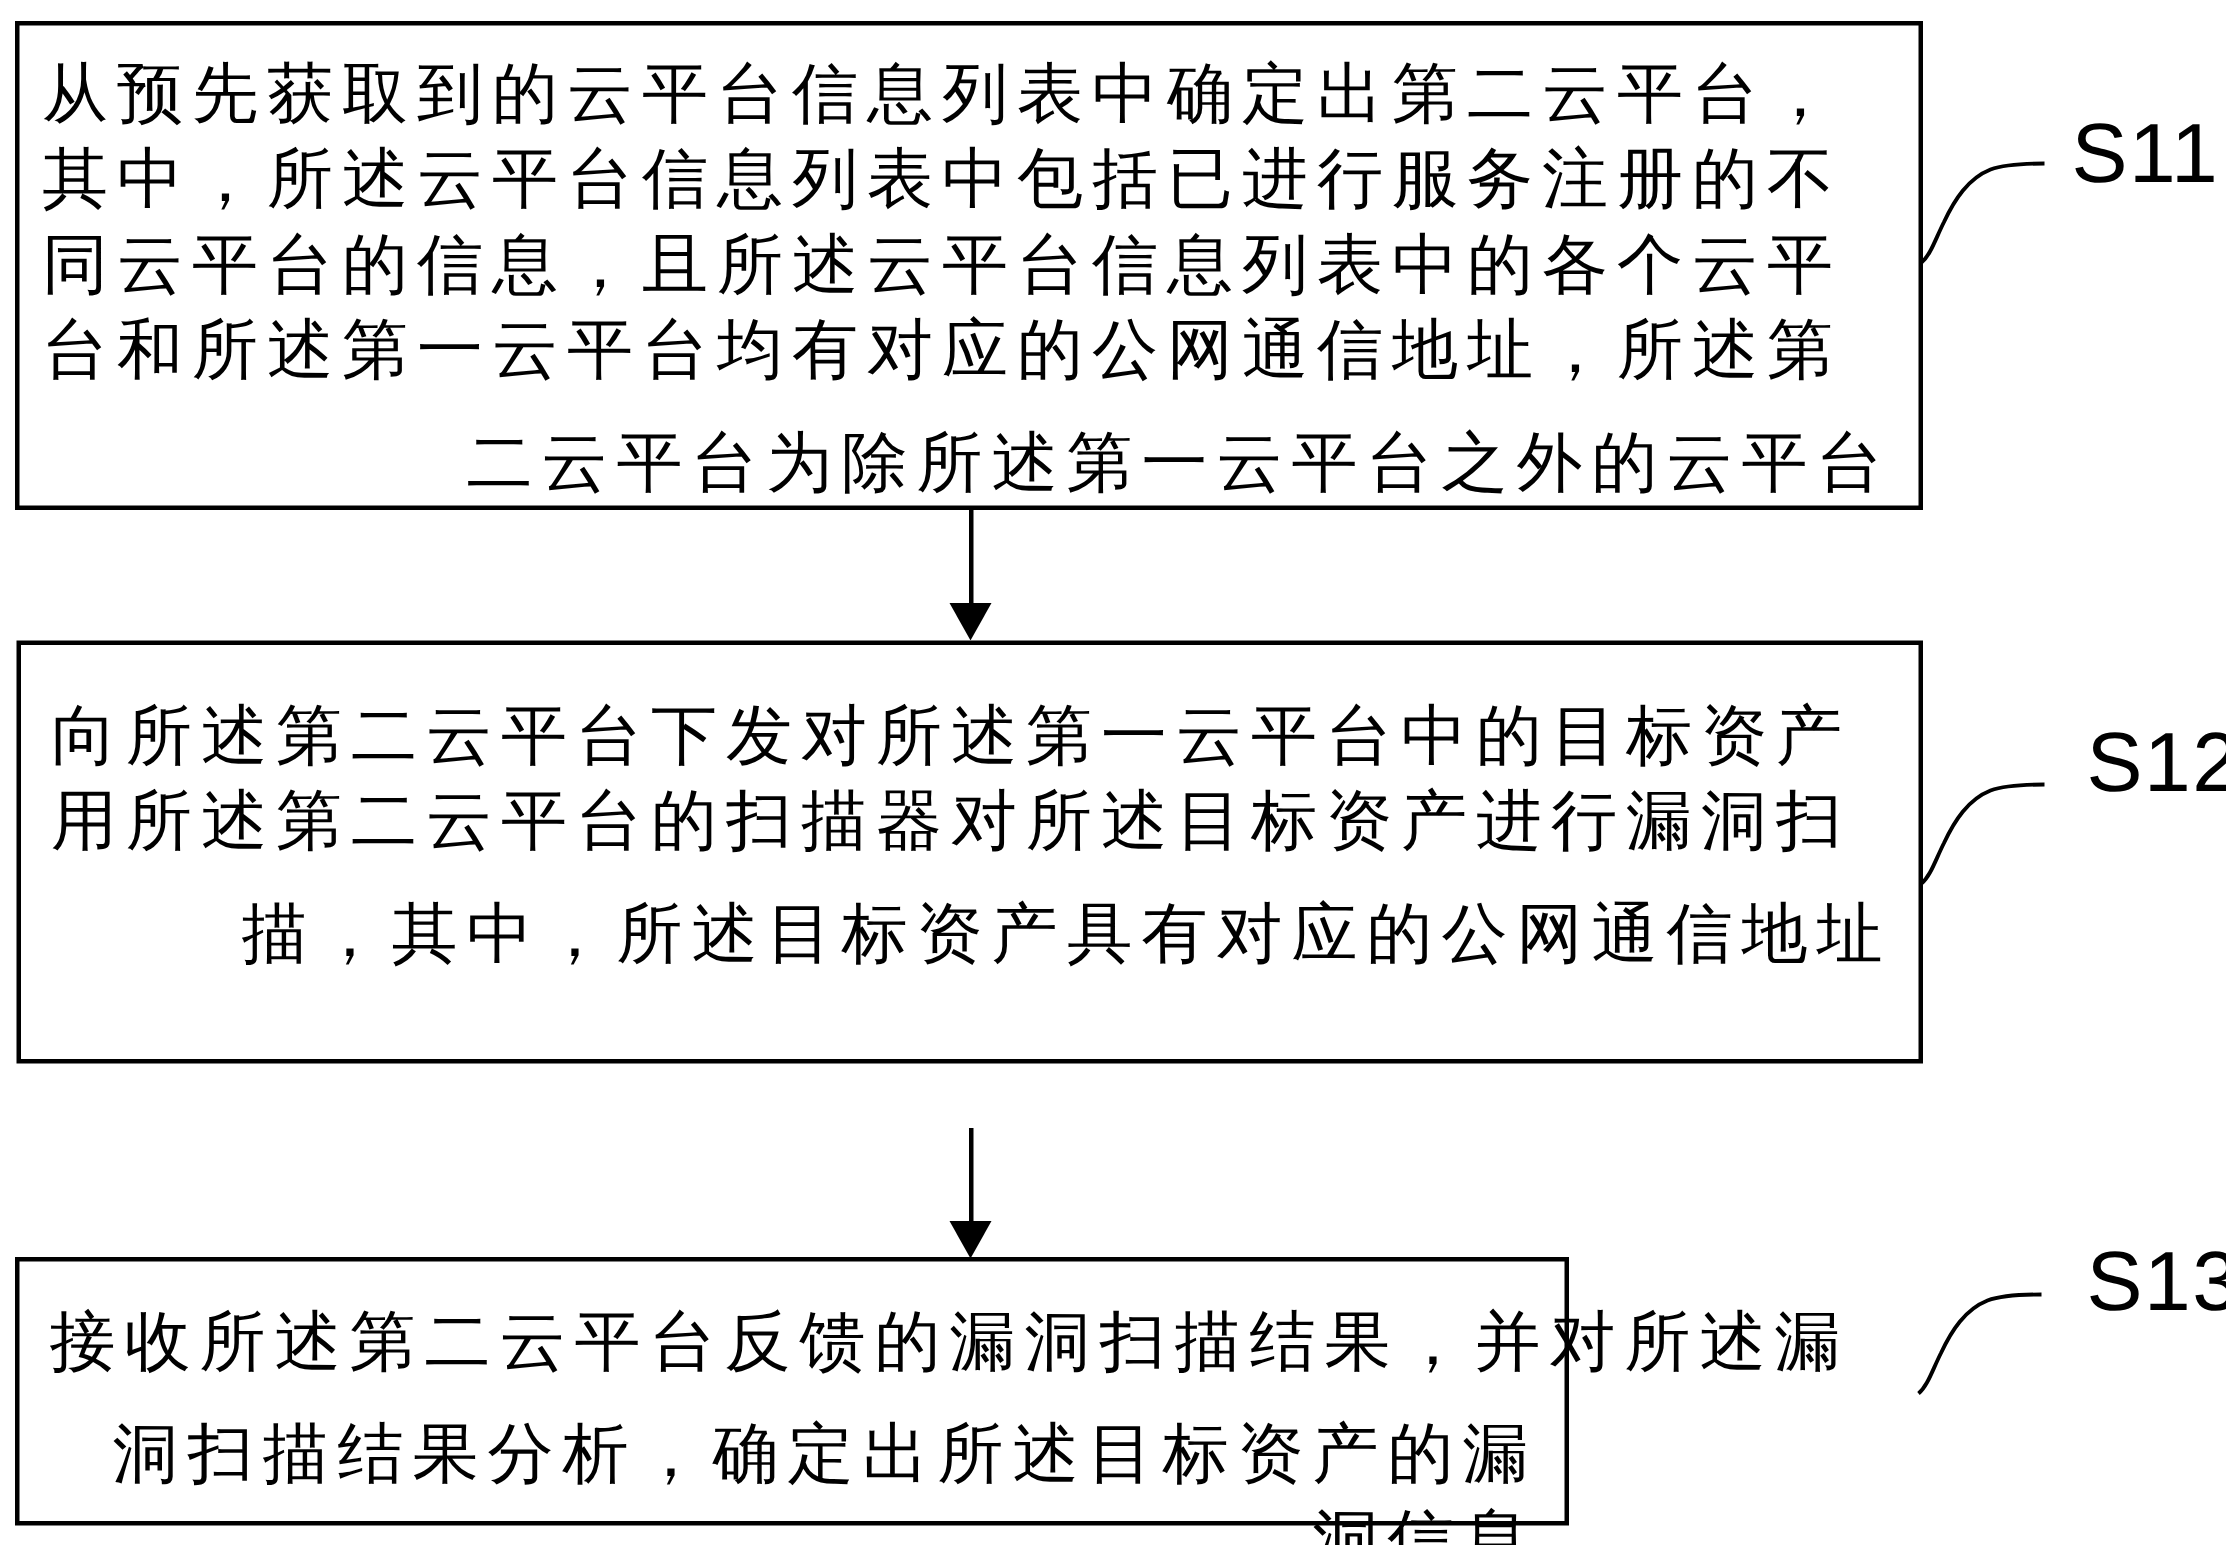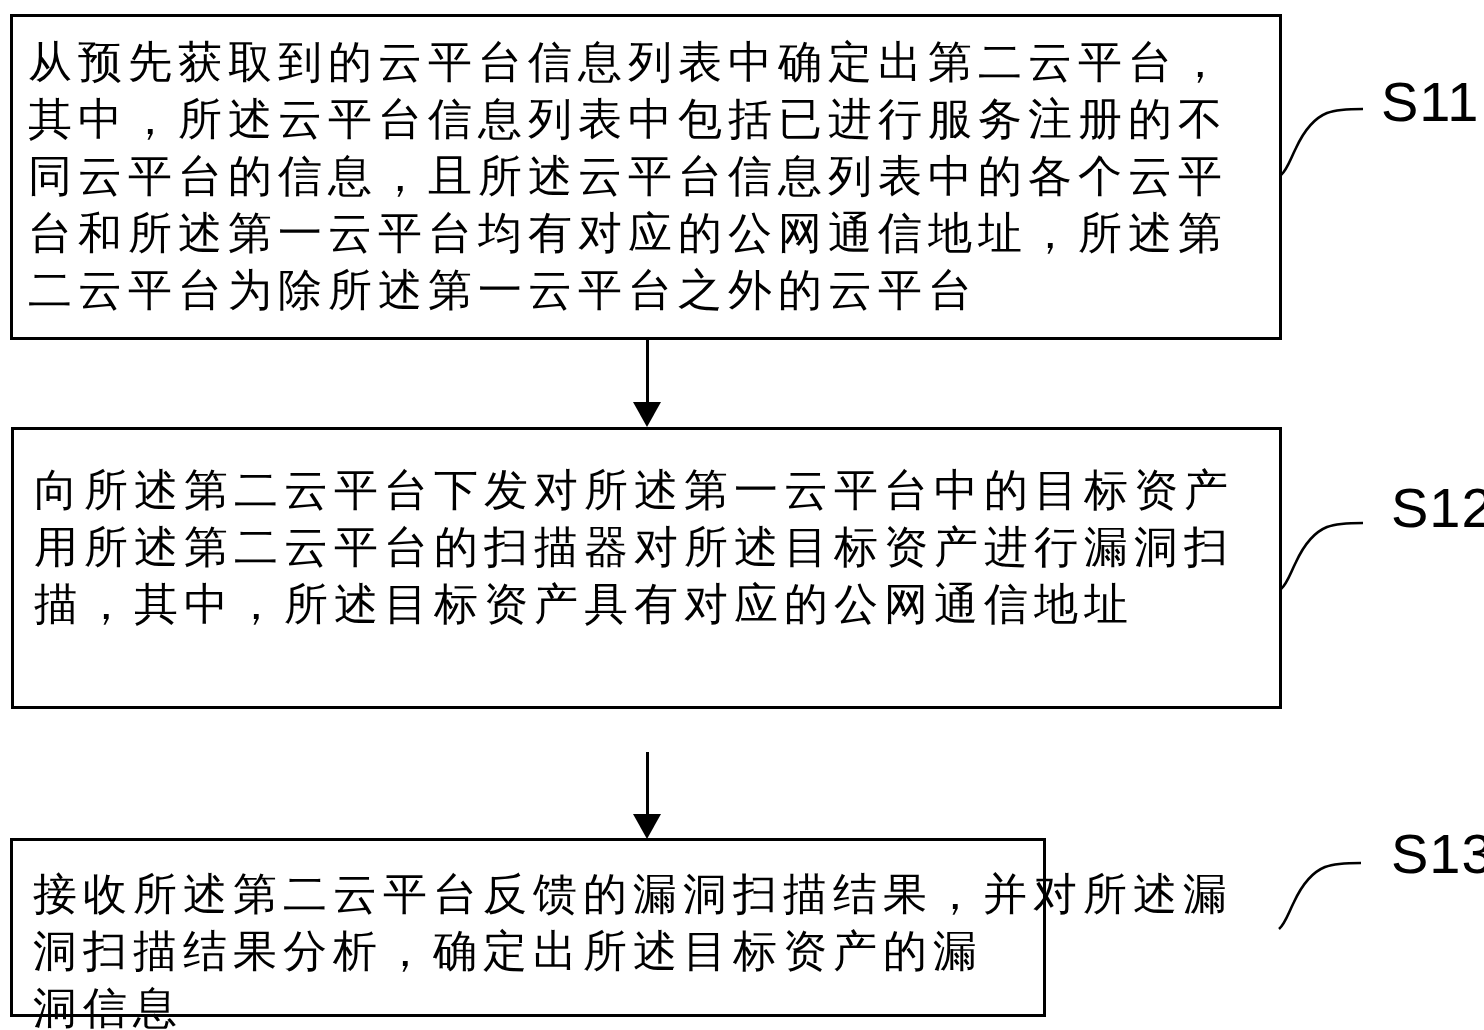--- a/index.html
+++ b/index.html
@@ -25,22 +25,23 @@
   .box-text {
     font-size: 44px;
     line-height: 57px;
     letter-spacing: 6px;
   }
   .text-line {
     white-space: nowrap;
     text-align: left;
   }
   .text-line.center {
-    text-align: left;
+    text-align: right;
     white-space: normal;
+    margin-top: 18px;
   }
   #box-s11 { left: 10px;  top: 14px;  width: 1272px; height: 326px; padding: 17px 18px 0 15px; }
   #box-s12 { left: 11px;  top: 427px; width: 1271px; height: 282px; padding: 32px 18px 0 20px; }
   #box-s13 { left: 10px;  top: 838px; width: 1036px; height: 179px; padding: 25px 18px 0 20px; }
 
   .flow-arrow { position: absolute; }
   .arrow-line {
     position: absolute;
     width: 3px;
     background: #000000;

